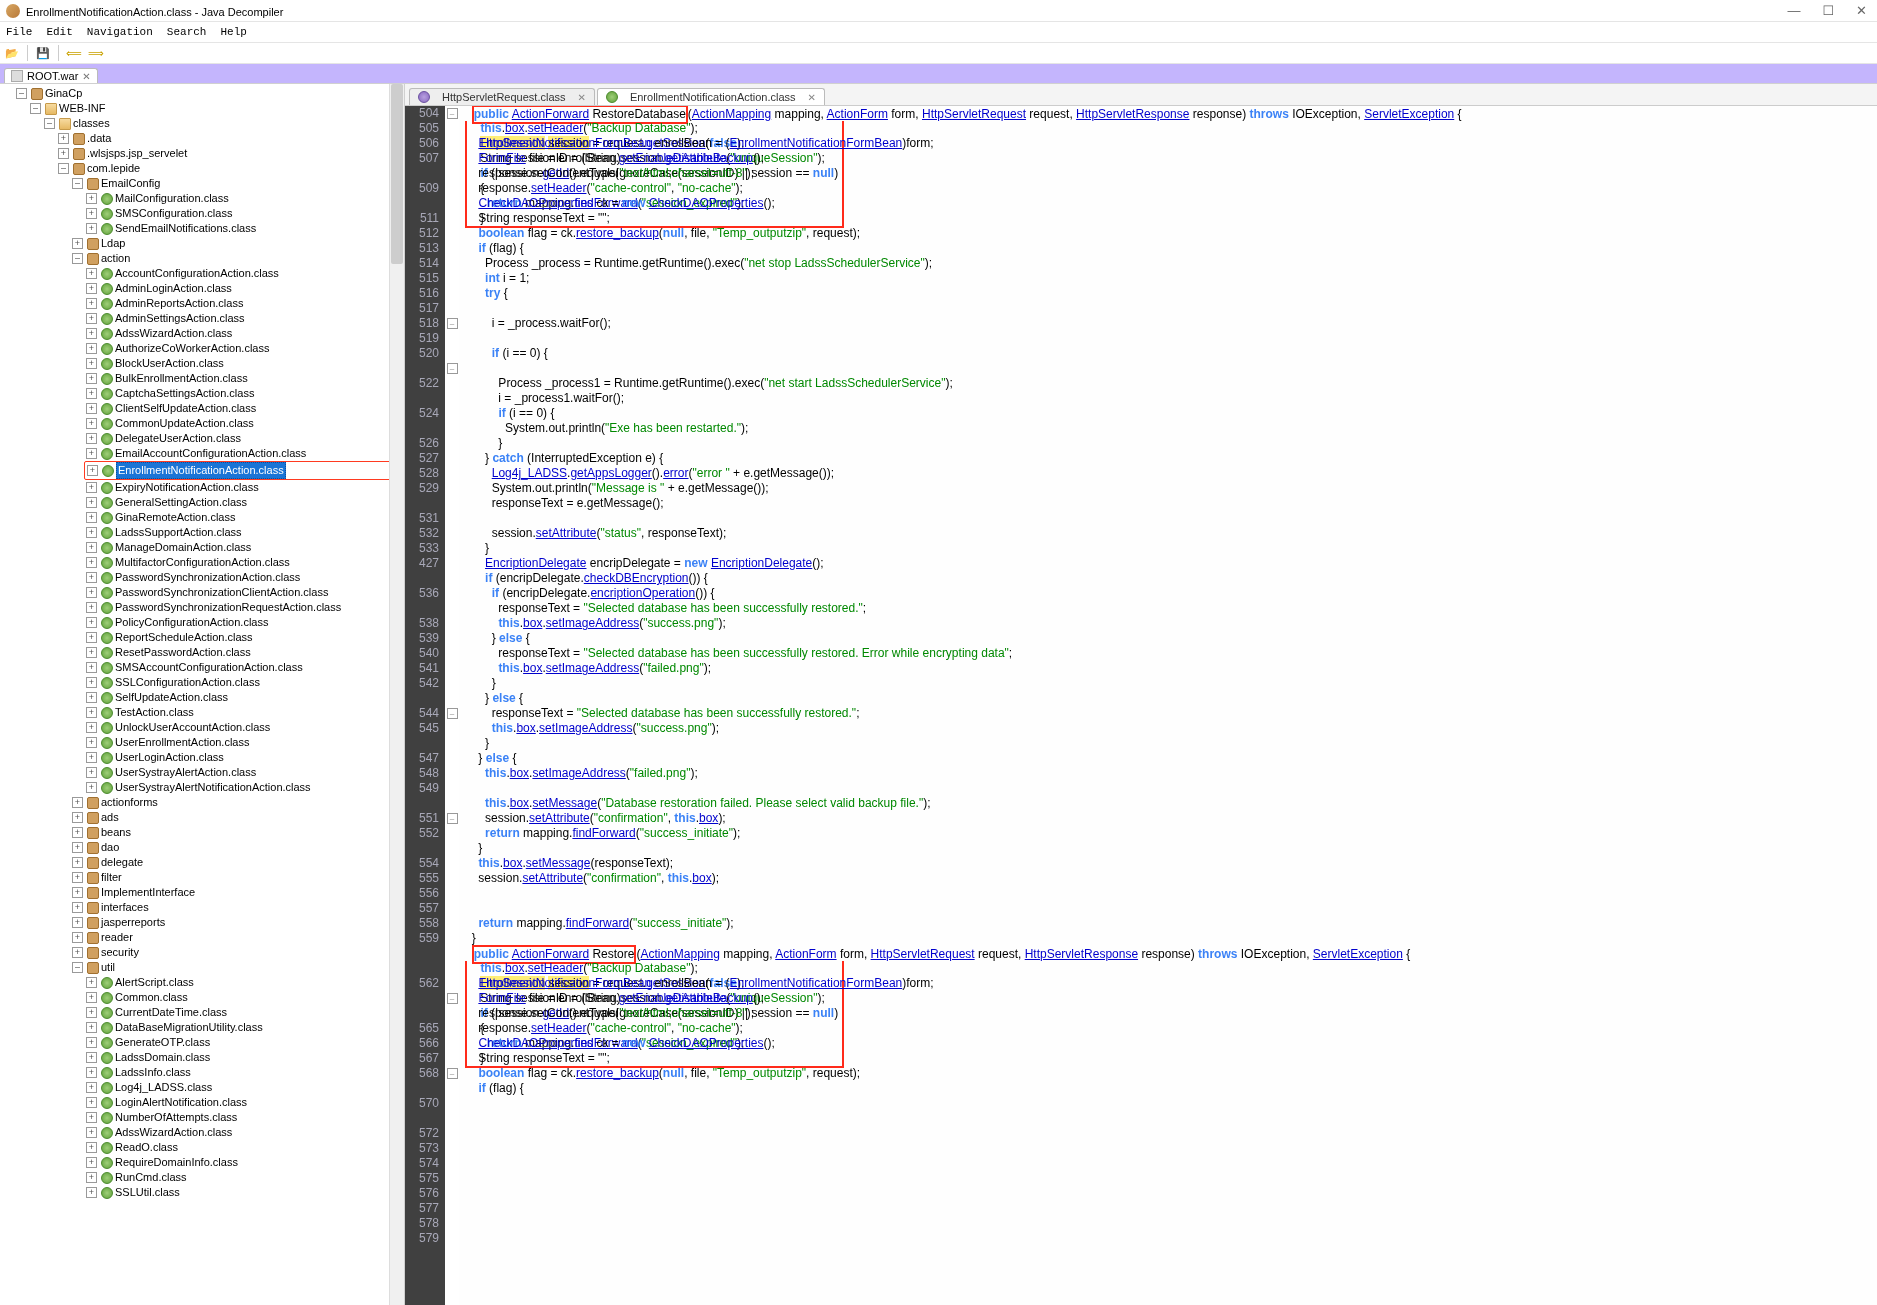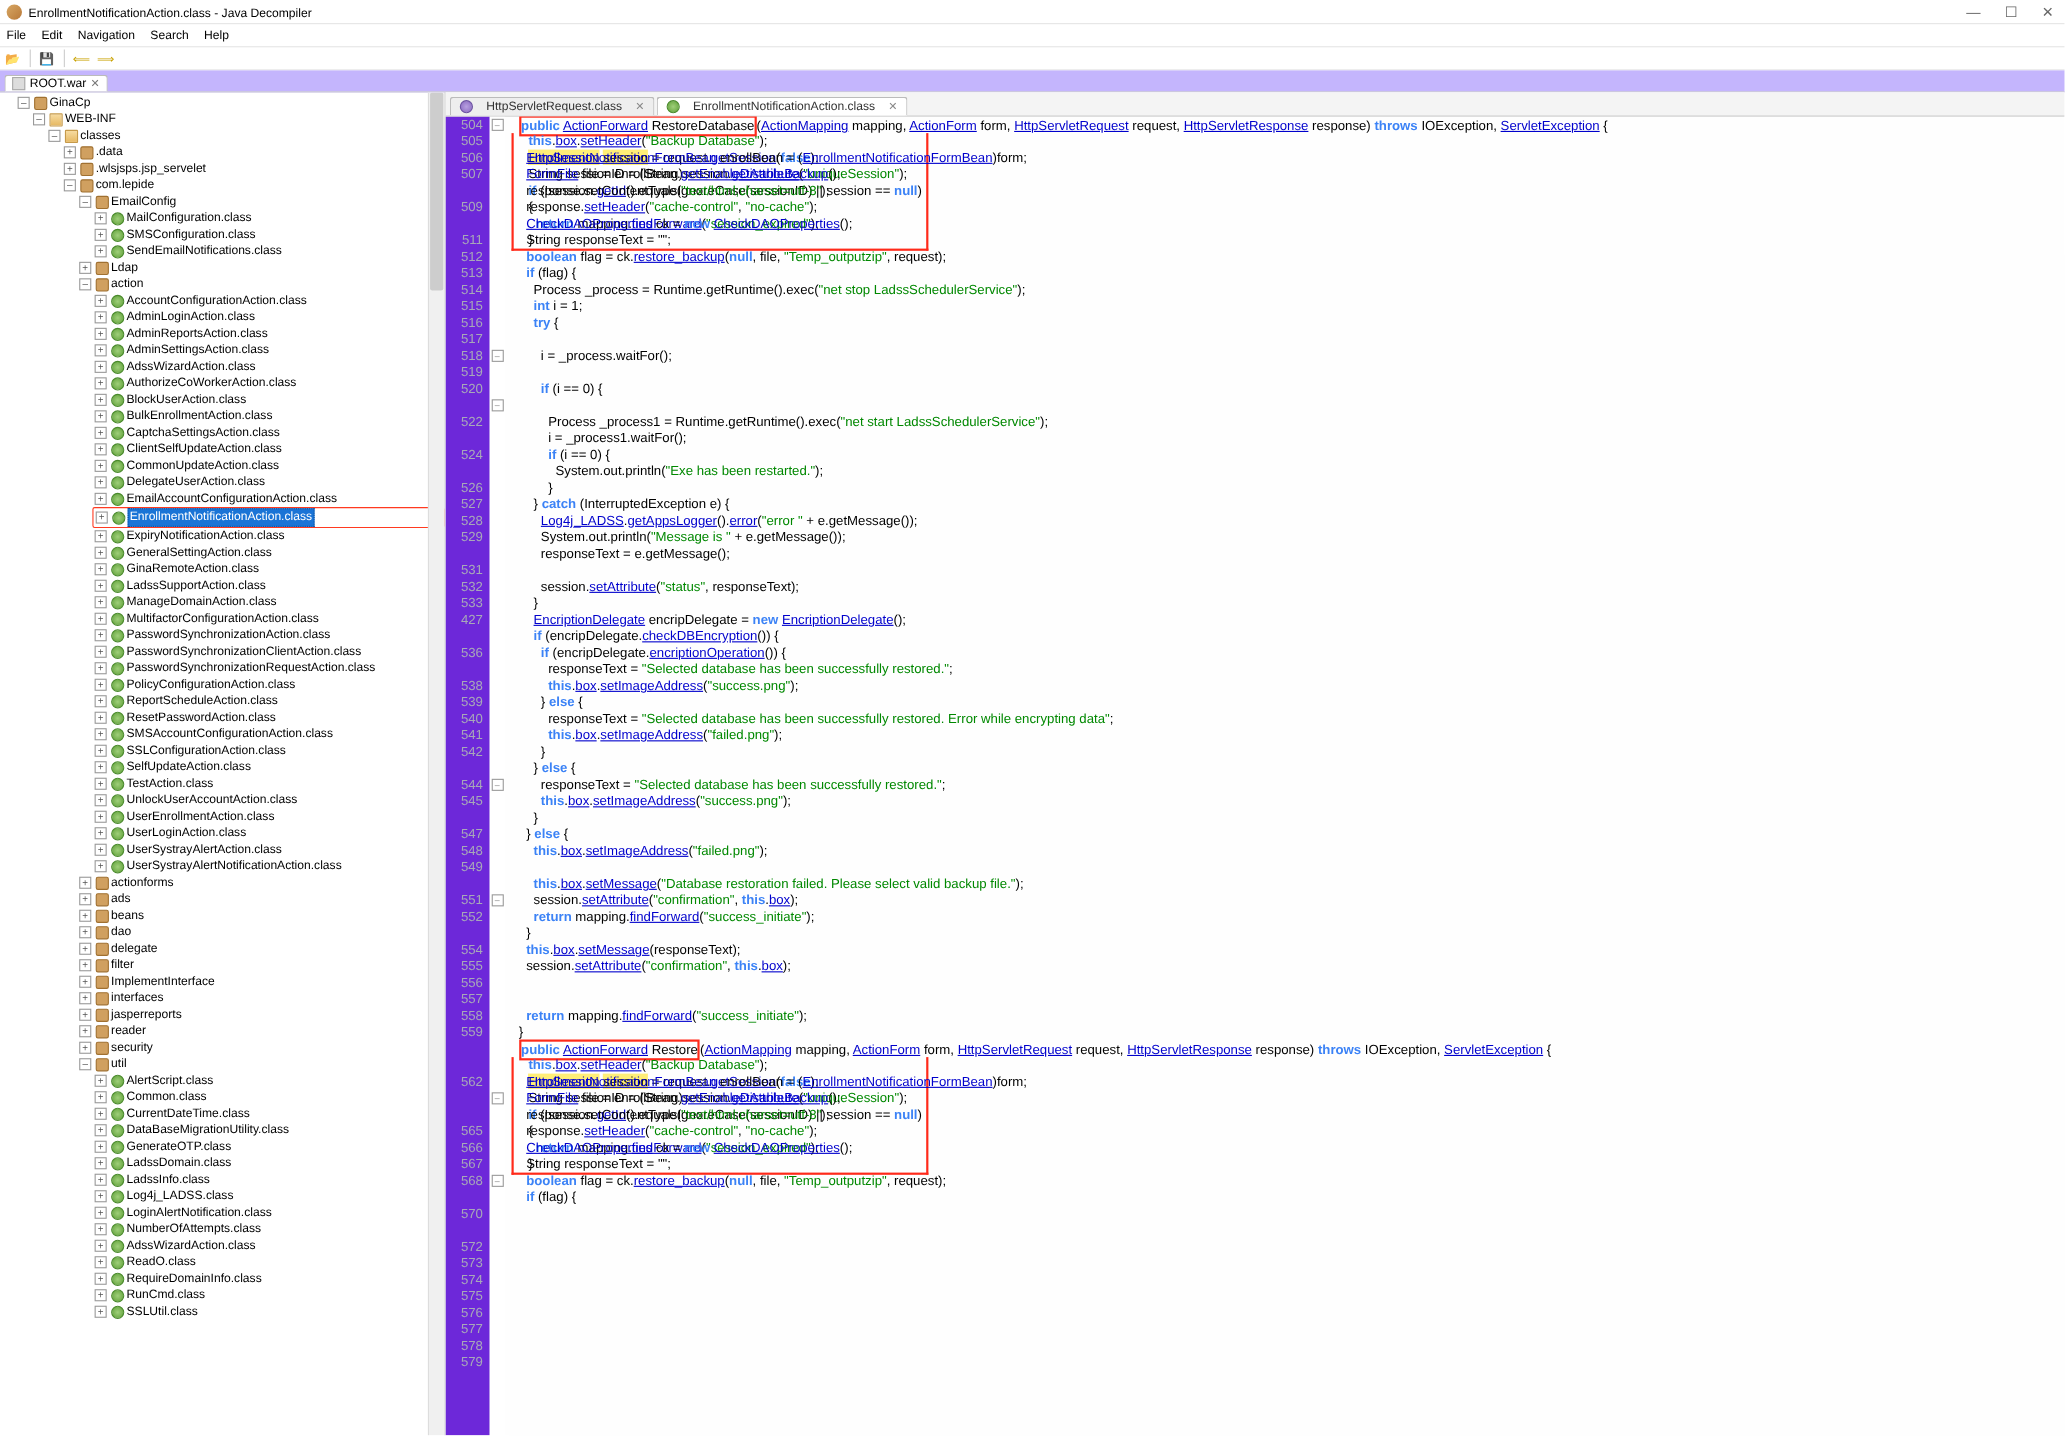--- a/index.html
+++ b/index.html
@@ -3,21 +3,21 @@
 <meta charset="utf-8">
 <style>
 * { margin:0; padding:0; box-sizing:border-box; font-family:"Segoe UI",Tahoma,sans-serif; }
 body { background:#fff; font-size:11px; color:#000; overflow:hidden; }
 .title-bar { height:22px; background:#fff; border-bottom:1px solid #e5e5e5; display:flex; align-items:center; padding:0 6px; justify-content:space-between; }
 .title-bar .left { display:flex; align-items:flex-end; gap:6px; }
 .title-bar .icon-app { width:14px; height:14px; background:linear-gradient(135deg,#d8a864,#b87838); border-radius:50%; }
 .win-btns { display:flex; gap:14px; font-size:13px; color:#666; }
 .win-btns span { cursor:pointer; padding:0 4px; }
 .menu-bar { height:20px; display:flex; align-items:center; gap:14px; padding:0 6px; font-size:11px; }
-.menu-bar span { cursor:pointer; }
+.menu-bar span { cursor:pointer;font-family:Liberation Mono, monospace; }
 .toolbar { height:22px; border-top:1px solid #e5e5e5; border-bottom:1px solid #e5e5e5; display:flex; align-items:center; gap:6px; padding:0 4px; }
 .tb-btn { width:16px; height:16px; display:inline-flex; align-items:center; justify-content:center; font-size:11px; }
 .tb-sep { width:1px; height:16px; background:#ccc; margin:0 1px; }
 .file-tab-bar { height:20px; background:#c4b5fd; border-bottom:1px solid #d0d0d0; display:flex; align-items:flex-end; padding-left:4px; }
 .file-tab { background:#fff; border:1px solid #bbb; border-bottom:none; border-radius:3px 3px 0 0; padding:1px 6px; display:flex; align-items:center; gap:4px; font-size:11px; }
 .file-tab .x { color:#777; font-size:10px; cursor:pointer;}
 .main { display:flex; height:calc(100vh - 84px); }
 .tree-panel { width:405px; border-right:1px solid #d0d0d0; overflow:auto; padding:2px 0; font-size:11px; position:relative;}
 .tree ul { list-style:none; padding-left:14px; }
 .tree li { position:relative; padding:0; line-height:15px; white-space:nowrap; }
@@ -30,21 +30,21 @@
 .ico-interface{ background:radial-gradient(circle,#b8a0e0,#8868c0); border-radius:50%; border:1px solid #6a50a0;}
 .ico-zip { background:#ddd; border:1px solid #aaa; }
 .sel-row { border:1px solid #ff3a20; border-radius:2px; padding:0 !important; }
 .sel-row .row span.label { background:#1a74d6; color:#fff; border:1px dotted #0d4f9a; padding:0 1px;}
 .editor-panel { flex:1; display:flex; flex-direction:column; overflow:hidden; background:#fefefe;}
 .editor-tabs { height:22px; display:flex; align-items:flex-end; background:#f4f4f4; border-bottom:1px solid #ccc; padding-left:4px; gap:2px;}
 .ed-tab { background:#eee; border:1px solid #bbb; border-bottom:none; border-radius:3px 3px 0 0; padding:2px 8px; display:flex; align-items:center; gap:12px; font-size:11px; color:#333;}
 .ed-tab.active { background:#fff; }
 .ed-tab .x { color:#888; font-size:10px; cursor:pointer;}
 .code-area { flex:1; overflow:auto; font-family:Consolas,"Courier New",monospace; font-size:12px; line-height:15px; display:flex; }
-.gutter { text-align:right; padding:0 6px 2px 14px; color:#a8a8b8; background:#6d28d9; user-select:none; position:relative;}
+.gutter { text-align:right; padding:0 6px 2px 14px; color:#a8a8b8; background:#404040; user-select:none; position:relative;}
 .gutter .ln { height:15px; }
 .foldcol { width:14px; background:#fff; }
 .foldcol .f { height:15px; display:flex; align-items:center; justify-content:center; color:#888; font-size:9px;}
 .foldcol .f.box { }
 .foldcol .f.box::before { content:"–"; border:1px solid #999; width:9px; height:9px; display:flex; align-items:center; justify-content:center; background:#fff; font-size:8px;}
 .code { padding-left:6px; white-space:pre; }
 .code .line { height:15px; }
 .kw { color:#3b82f6; font-weight:bold; }
 .str { color:#008800; }
 .link { color:#0000cc; text-decoration:underline; }

